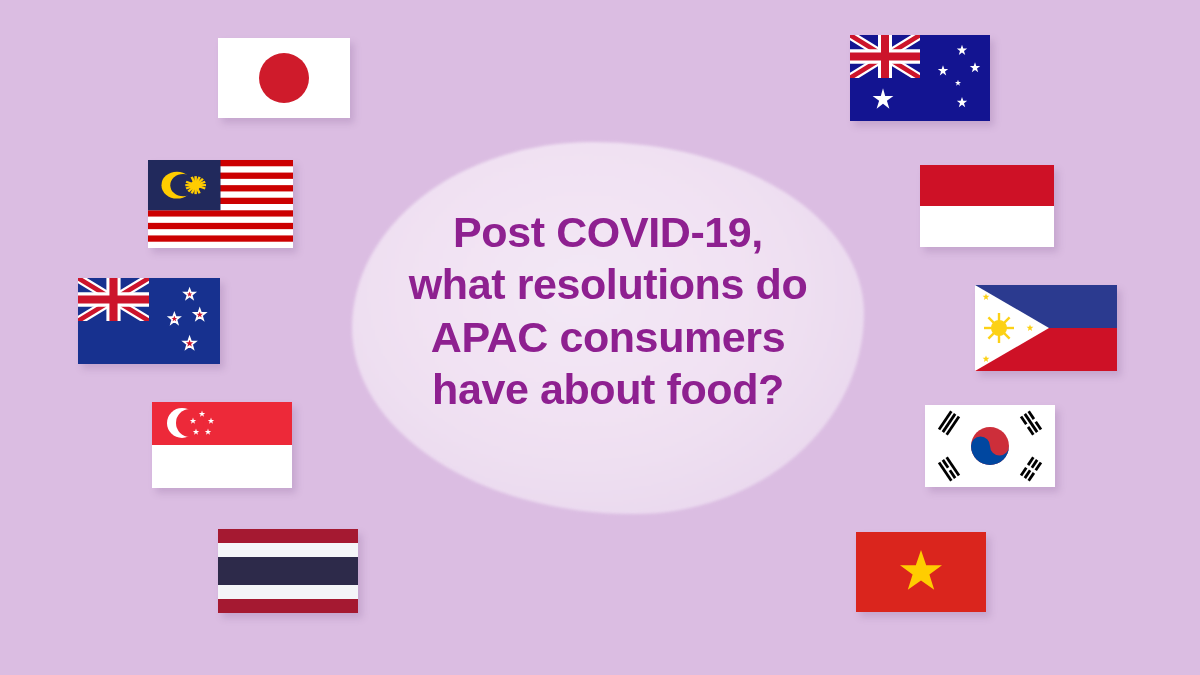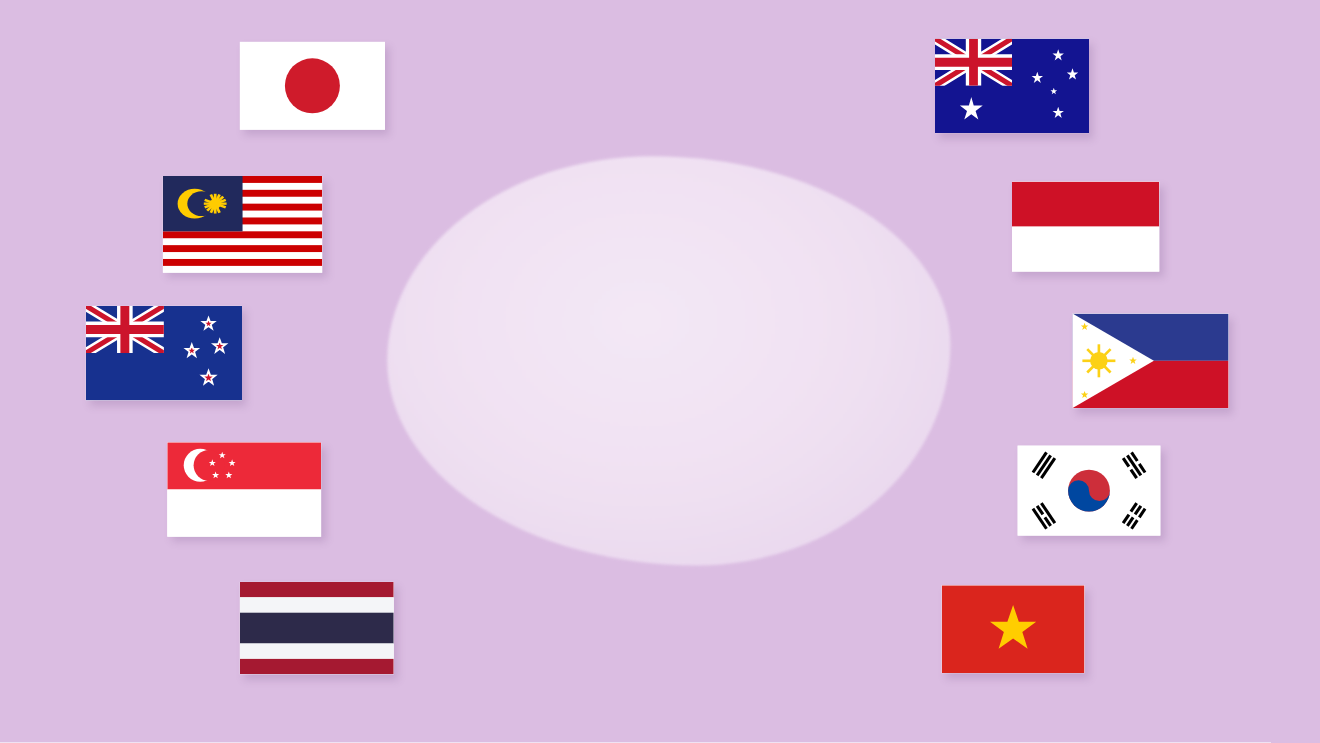--- a/index.html
+++ b/index.html
@@ -57,20 +57,24 @@
   }
   .flag svg { display: block; width: 100%; height: 100%; }
 </style>
 </head>
 <body>
 
 <div id="stage">
 
   <div class="blob"></div>
 
+  <div class="headline">Post COVID-19,
+what resolutions do
+APAC consumers
+have about food?</div>
 
   <div class="flag" style="left:218px; top:38px; width:132px; height:80px;">
     <svg viewBox="0 0 132 80" preserveAspectRatio="none">
       <rect x="0" y="0" width="132" height="80" fill="#ffffff"></rect>
       <circle cx="66" cy="40" r="25" fill="#cf1b2b"></circle>
     </svg>
   </div>
 
   <div class="flag" style="left:148px; top:160px; width:145px; height:88px;">
     <svg viewBox="0 0 140 98" preserveAspectRatio="none">

